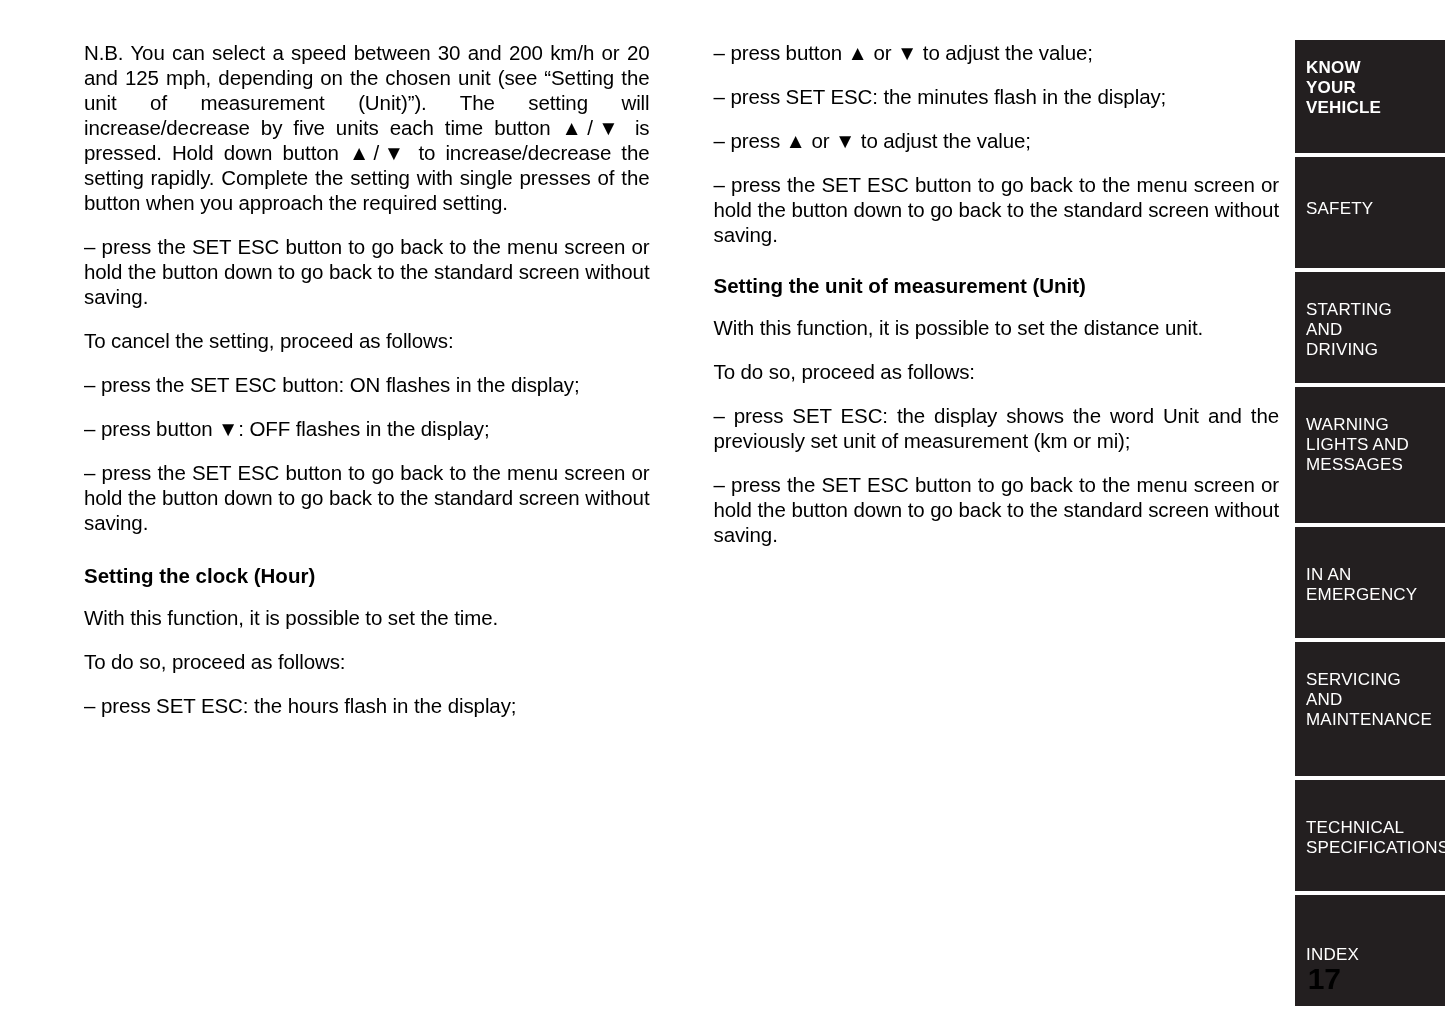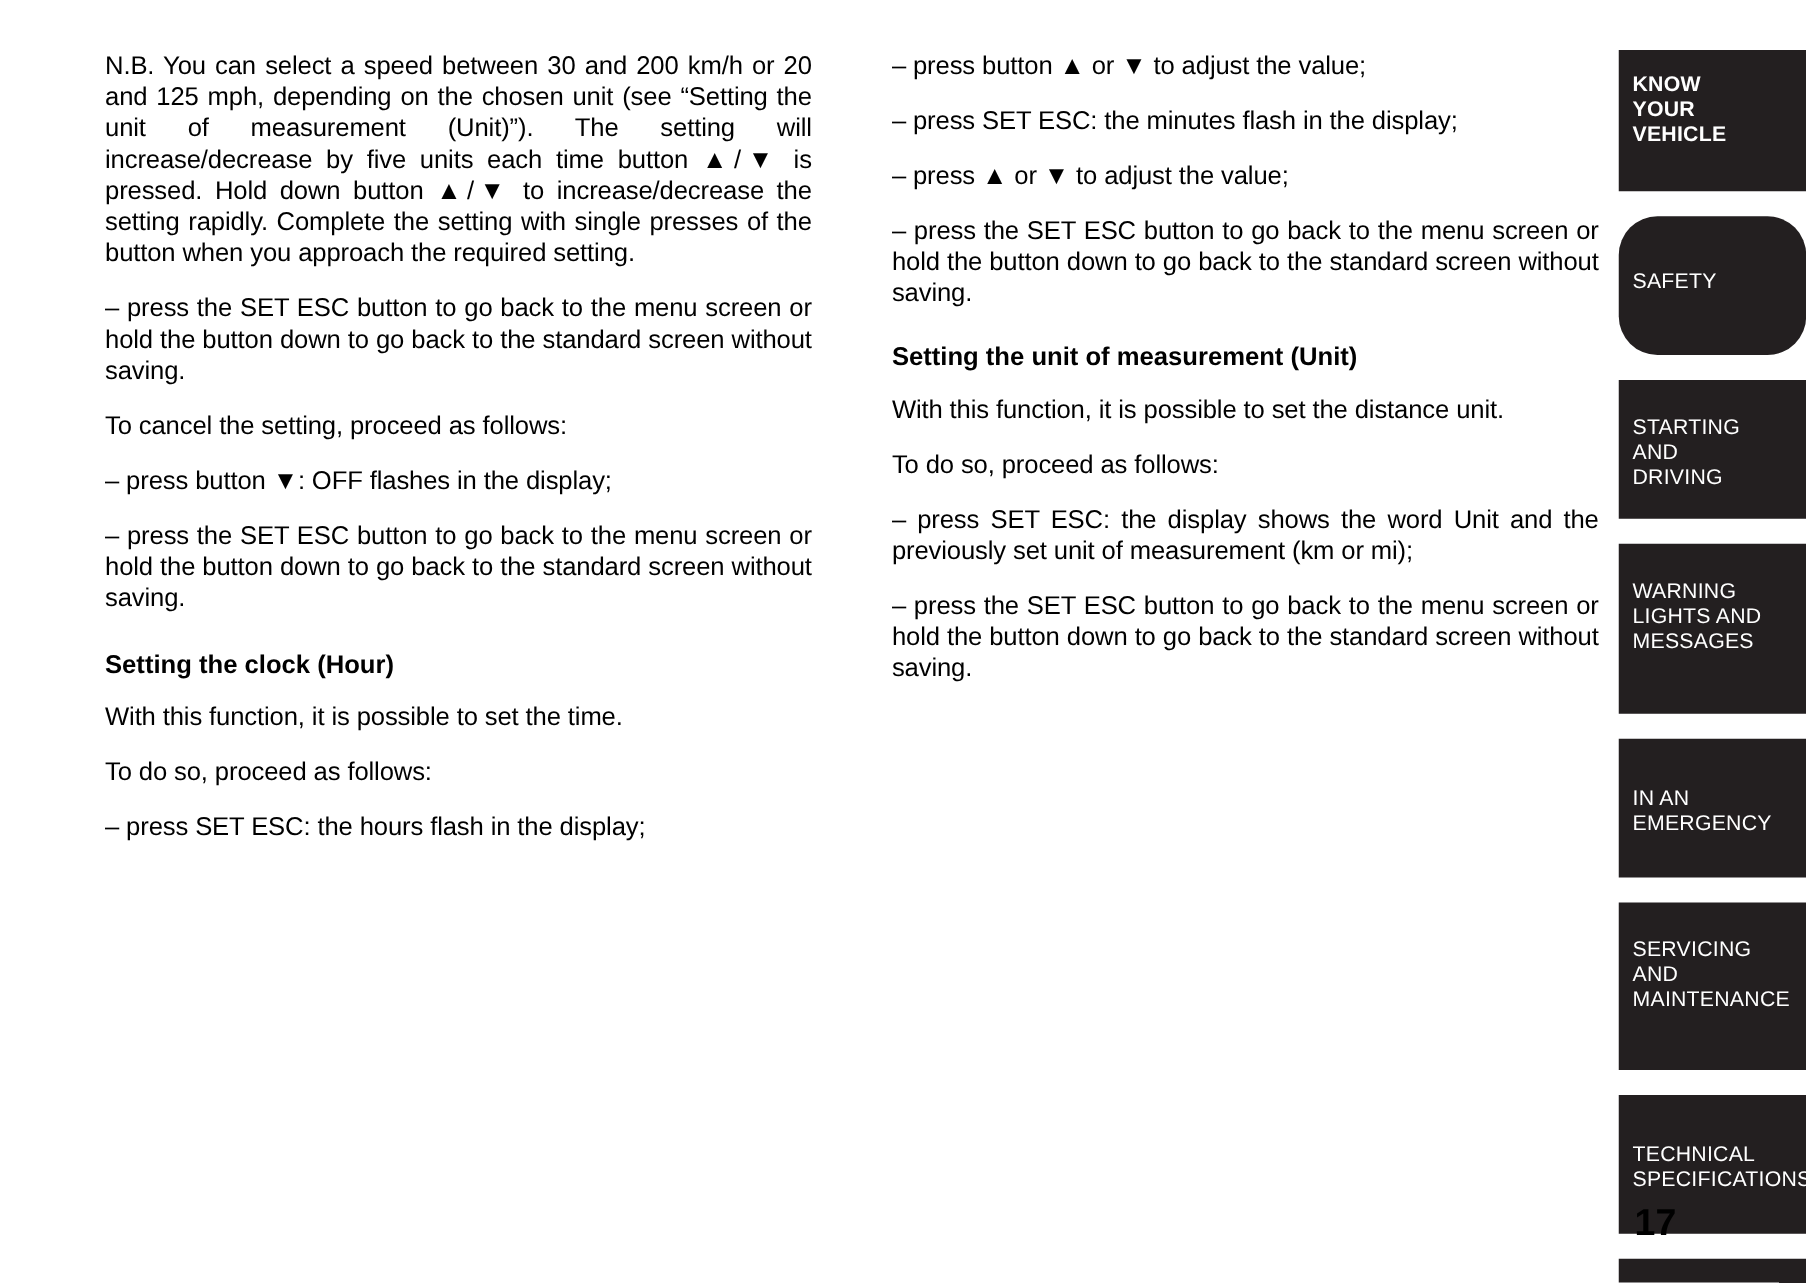--- a/index.html
+++ b/index.html
@@ -59,32 +59,32 @@
   .tabs {
     position: absolute;
     right: 0;
     top: 40px;
     width: 150px;
   }
   .tab {
     background: #231f20;
     color: #ffffff;
     padding: 18px 0 18px 11px;
-    margin-bottom: 20px;
+    margin-bottom: 4px;
     font-size: 17px;
     line-height: 20px;
     letter-spacing: 0.2px;
     box-sizing: border-box;
   }
   .tab.bold {
     font-weight: bold;
   }
   .tab .line { display: block; }
   .tab-h1 { height: 113px; }
-  .tab-h2 { height: 111px; padding-top: 42px; border-radius: 31px; }
+  .tab-h2 { height: 111px; padding-top: 42px; }
   .tab-h3 { height: 111px; padding-top: 28px; }
   .tab-h4 { height: 136px; padding-top: 28px; }
   .tab-h5 { height: 111px; padding-top: 38px; }
   .tab-h6 { height: 134px; padding-top: 28px; }
   .tab-h7 { height: 111px; padding-top: 38px; }
   .tab-h8 { height: 111px; padding-top: 50px; }
   .page-number {
     position: absolute;
     right: 104px;
     bottom: 30px;
@@ -96,20 +96,21 @@
 <body>
 
 <div class="page">
 
   <div class="content">
 
     <div class="column left">
       <p>N.B. You can select a speed between 30 and 200 km/h or 20 and 125 mph, depending on the chosen unit (see “Setting the unit of measurement (Unit)”). The setting will increase/decrease by five units each time button ▲/▼ is pressed. Hold down button ▲/▼ to increase/decrease the setting rapidly. Complete the setting with single presses of the button when you approach the required setting.</p>
       <p>– press the SET ESC button to go back to the menu screen or hold the button down to go back to the standard screen without saving.</p>
       <p class="nojust">To cancel the setting, proceed as follows:</p>
+      <p class="nojust">– press the SET ESC button: ON flashes in the display;</p>
       <p class="nojust">– press button ▼: OFF flashes in the display;</p>
       <p>– press the SET ESC button to go back to the menu screen or hold the button down to go back to the standard screen without saving.</p>
       <h2>Setting the clock (Hour)</h2>
       <p class="nojust">With this function, it is possible to set the time.</p>
       <p class="nojust">To do so, proceed as follows:</p>
       <p class="nojust">– press SET ESC: the hours flash in the display;</p>
     </div>
 
     <div class="column right">
       <p class="nojust">– press button ▲ or ▼ to adjust the value;</p>

